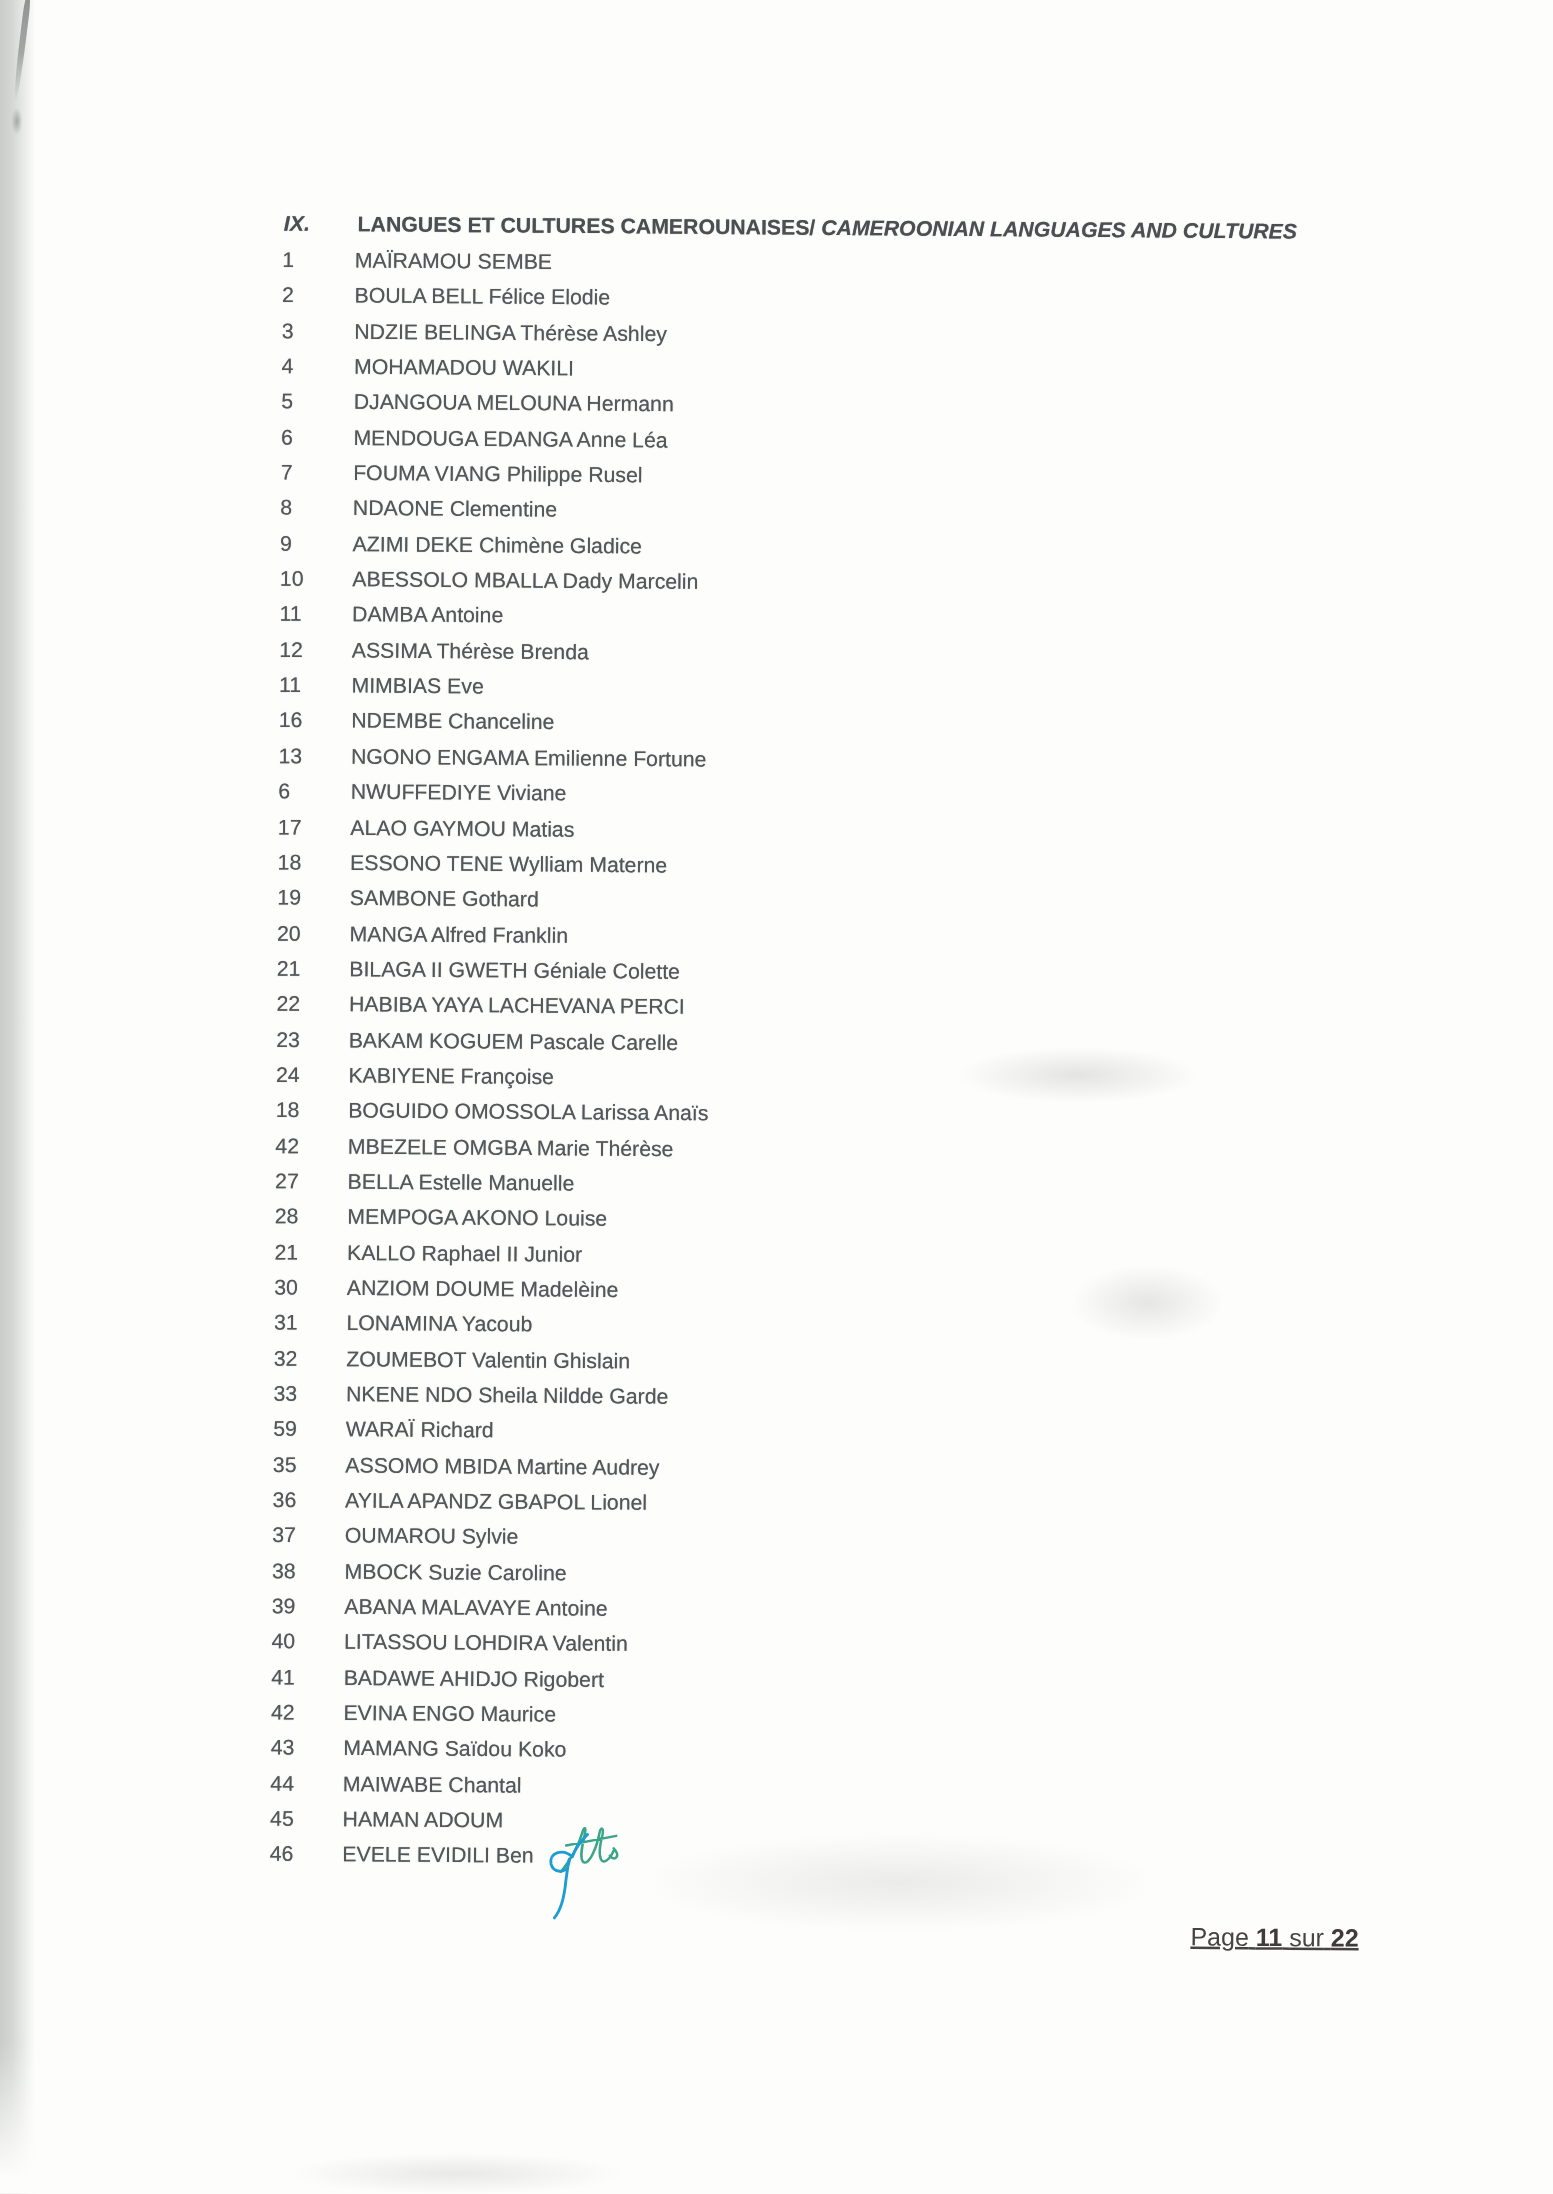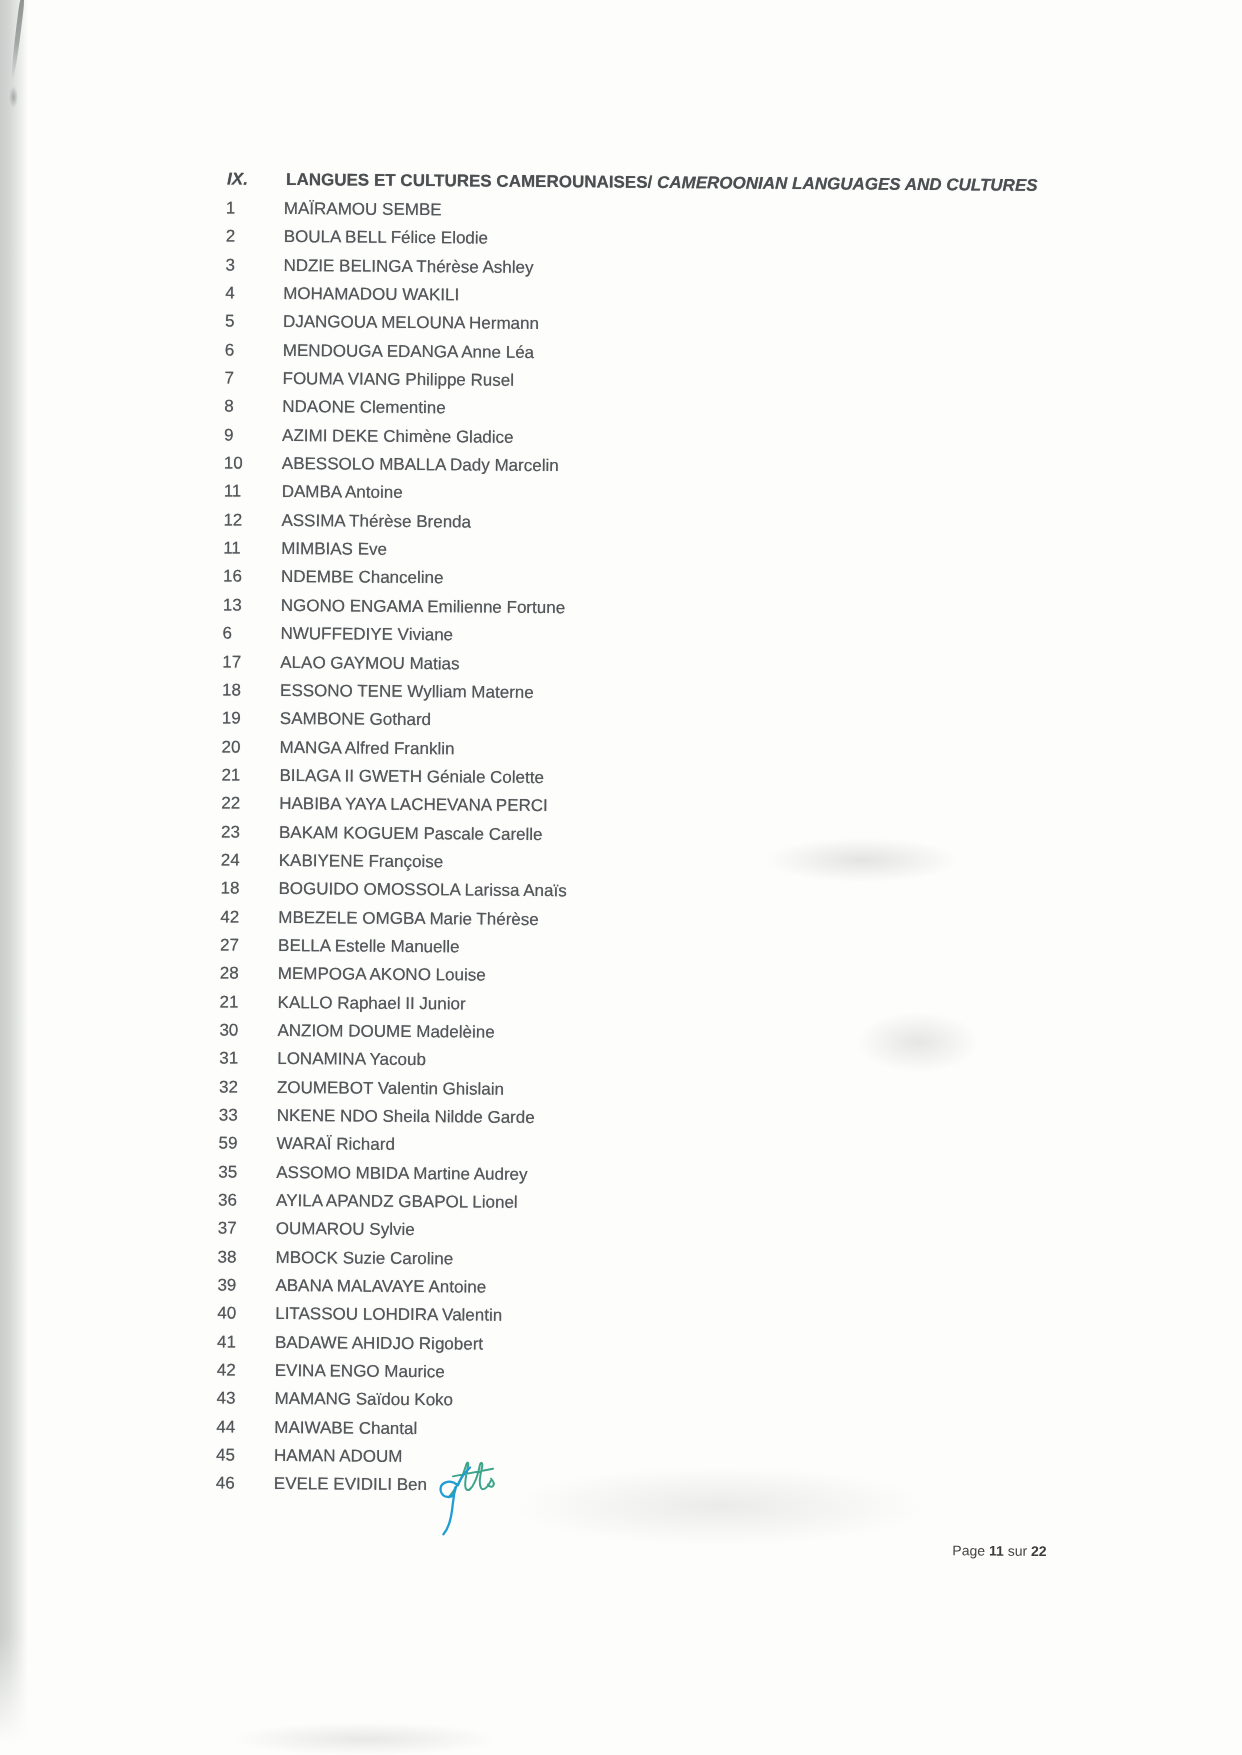--- a/index.html
+++ b/index.html
@@ -57,22 +57,22 @@
   .header-row .title{position:absolute;left:286px;}
   .title .en{font-style:italic;}
 
   .list{position:absolute;left:0;top:195px;width:1100px;}
   .row{position:relative;height:28.35px;line-height:28.35px;font-size:17px;white-space:nowrap;}
   .row .num{position:absolute;left:226px;}
   .row .name{position:absolute;left:284px;}
 
   .signature{position:absolute;left:443px;top:1452px;width:72px;height:90px;}
 
-  .footer{position:absolute;left:963px;top:1533px;font-size:14px;line-height:24px;
-          color:#474340;white-space:nowrap;}
+  .footer{position:absolute;left:963px;top:1533px;font-size:20px;line-height:24px;
+          color:#474340;white-space:nowrap;text-decoration:underline;}
   .footer b{font-weight:bold;color:#3f3b38;}
 </style>
 </head>
 <body>
 
 <div class="page">
 
   <div class="edge-strip">
     <div class="edge-mark-top"></div>
     <div class="edge-mark-small"></div>

